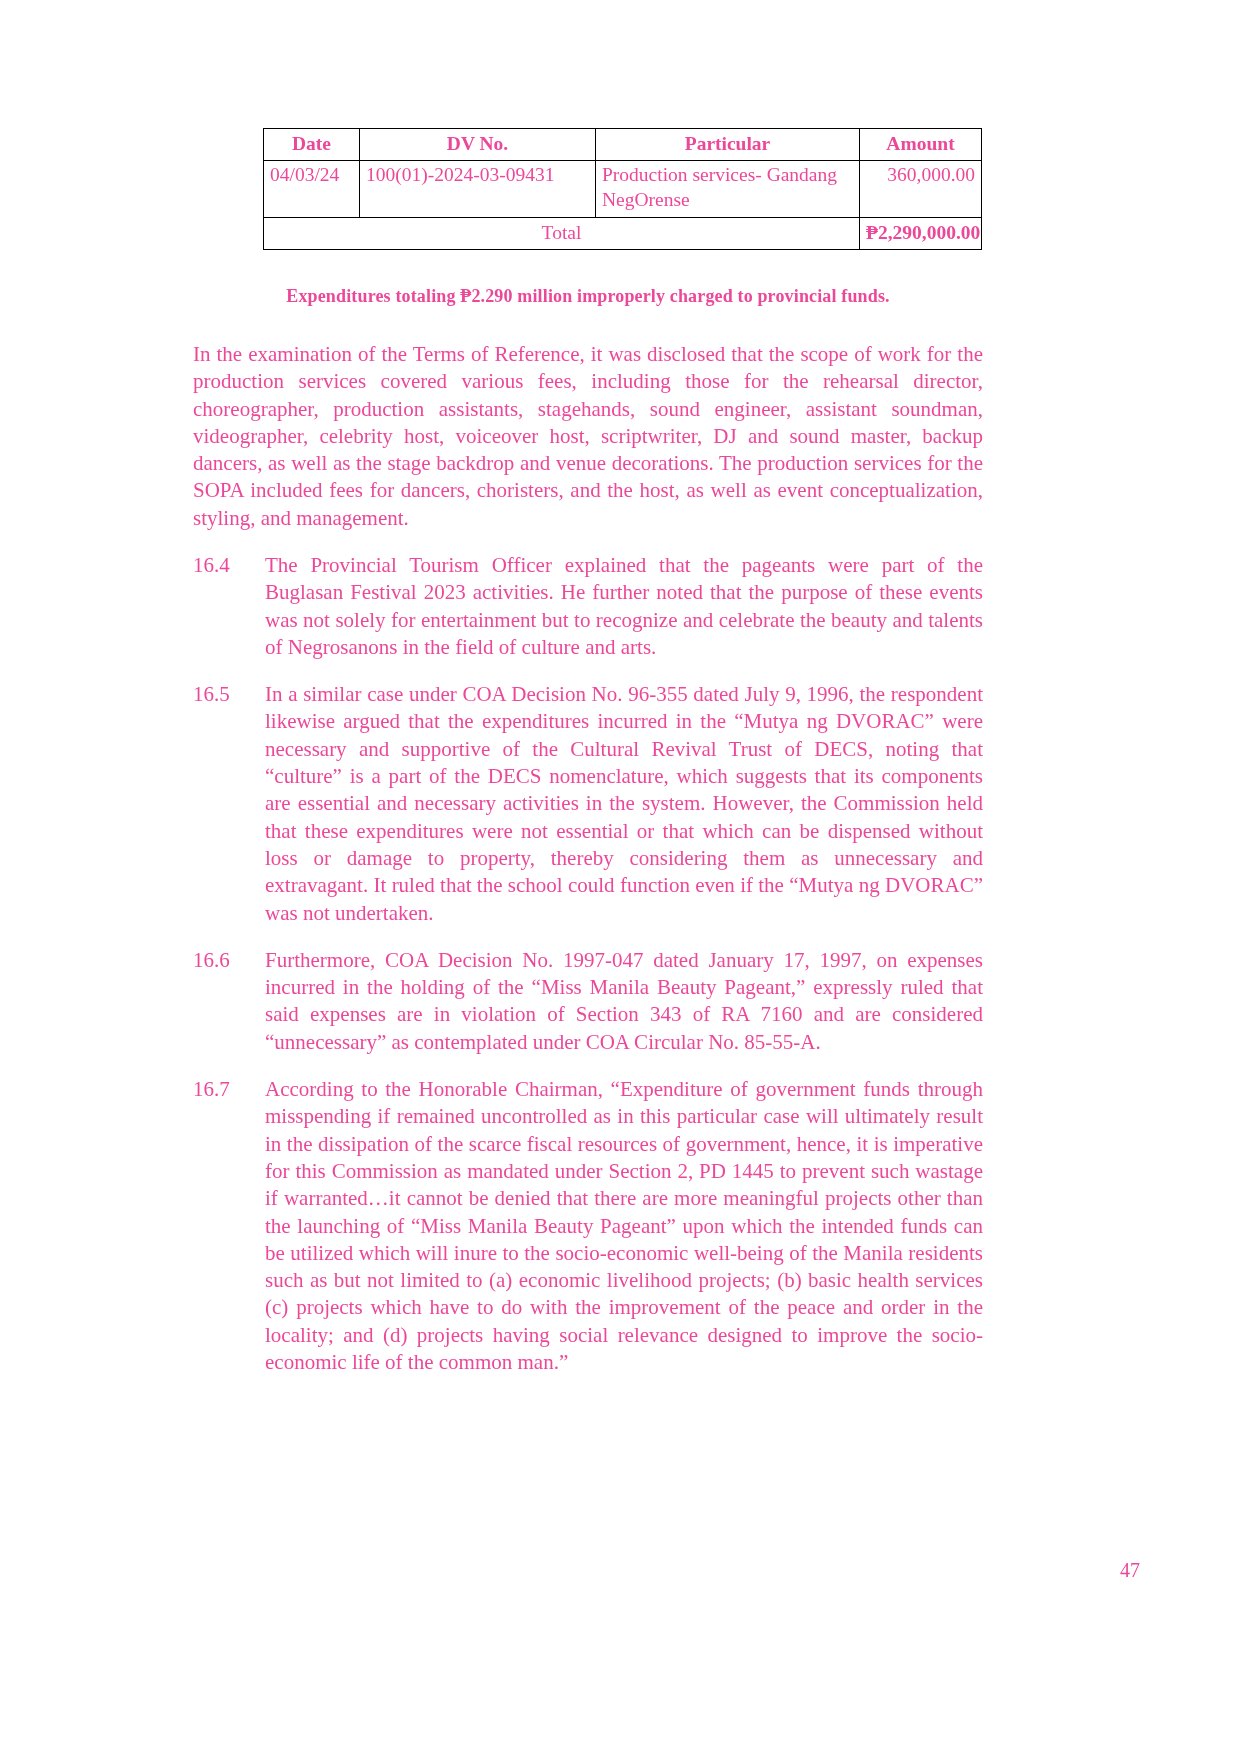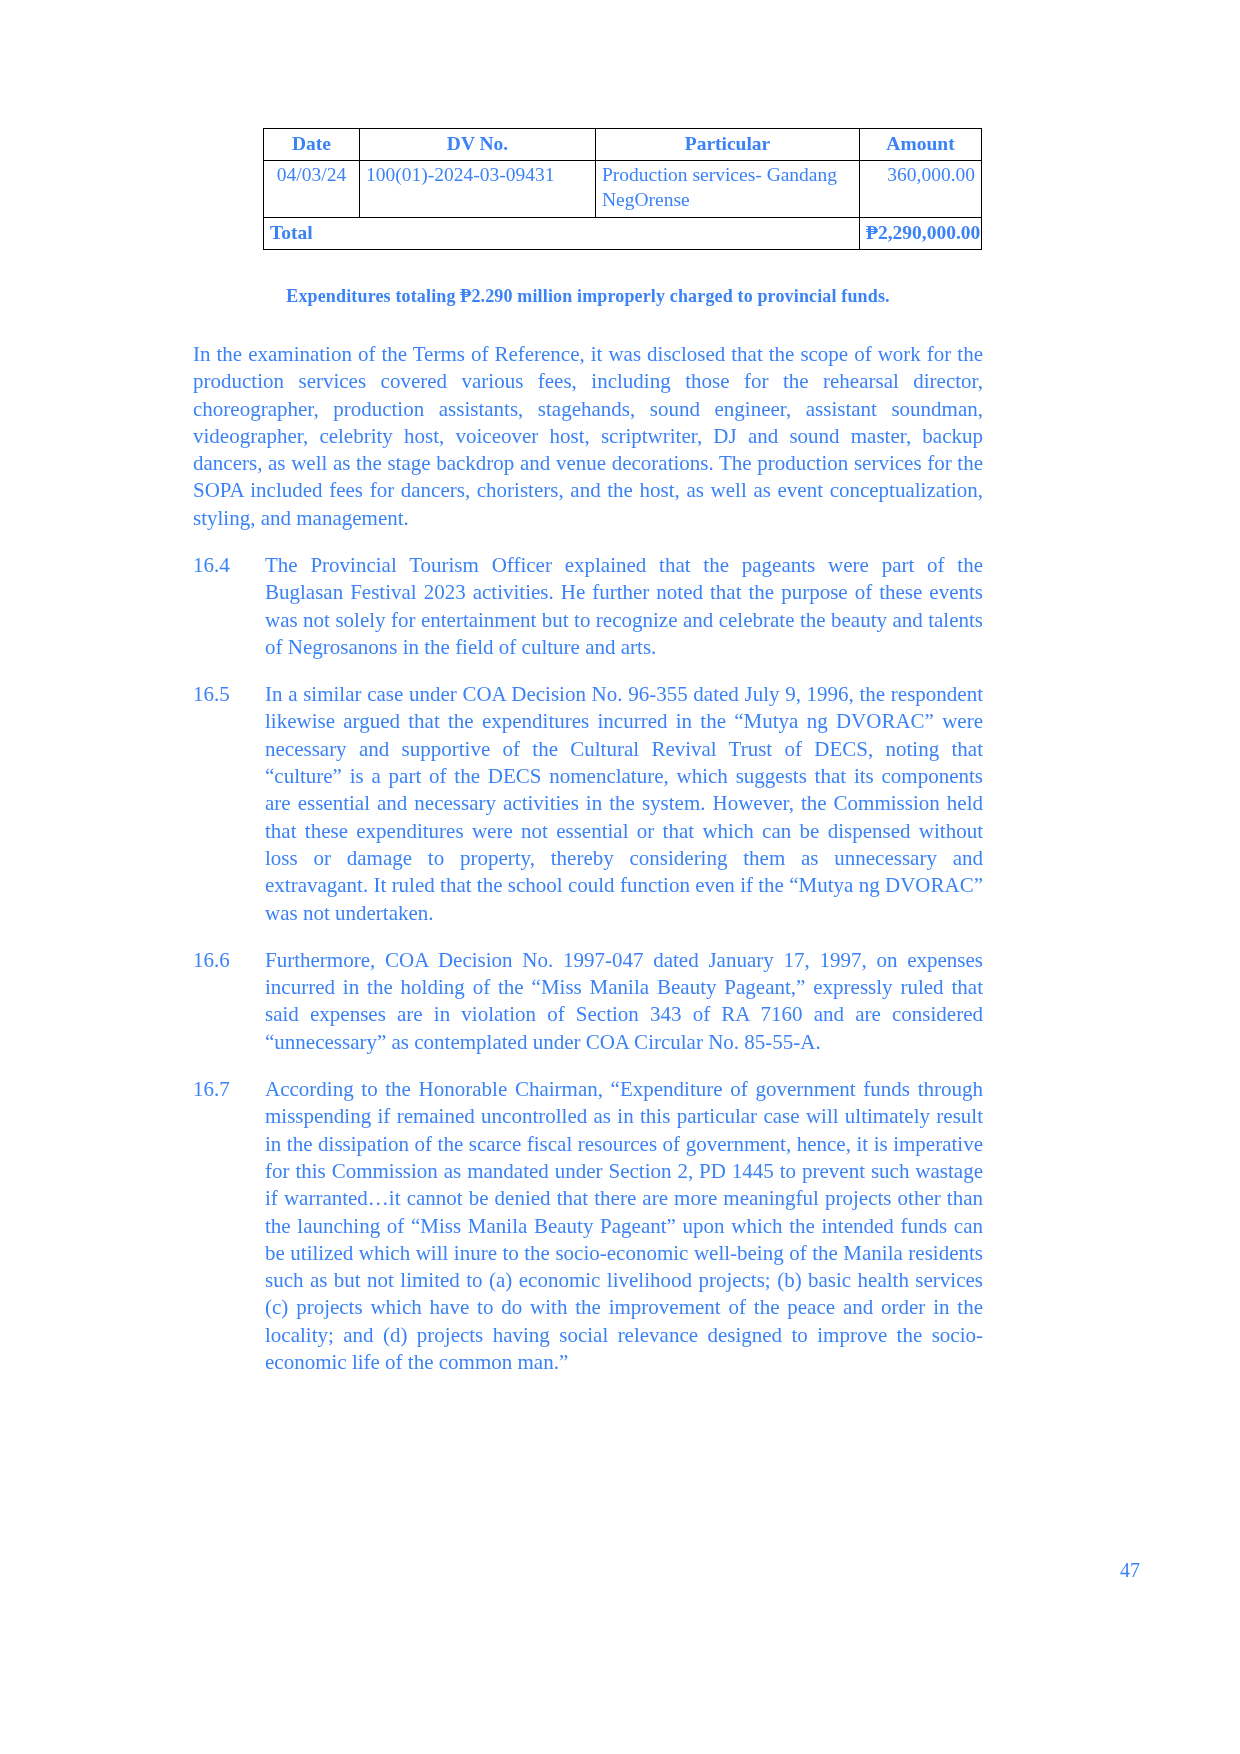--- a/index.html
+++ b/index.html
@@ -7,21 +7,21 @@
     padding: 0;
     background: #ffffff;
   }
   .page {
     position: relative;
     width: 1240px;
     height: 1754px;
     background: #ffffff;
     margin: 0 auto;
     font-family: "Liberation Serif", "DejaVu Serif", serif;
-    color: #3b82f6;
+    color: #ec4899;
     box-sizing: border-box;
   }
   .content {
     position: absolute;
     left: 193px;
     top: 128px;
     width: 790px;
   }
 
   
@@ -42,28 +42,28 @@
     text-align: center;
     font-weight: bold;
     padding-top: 3px;
     padding-bottom: 3px;
   }
   .col-date   { width: 96px; }
   .col-dv     { width: 236px; }
   .col-part   { width: 264px; }
   .col-amount { width: 122px; }
 
-  td.c-date   { text-align: center; }
+  td.c-date   { }
   td.c-dv     { text-align: left; }
   td.c-part   { text-align: left; }
   td.c-amount { text-align: right; padding-right: 10px; }
 
   tr.total-row td.total-label {
-    text-align: left;
-    font-weight: bold;
+    text-align: center;
+    font-weight: normal;
     padding-top: 3px;
     padding-bottom: 3px;
   }
   tr.total-row td.total-amount {
     text-align: center;
     font-weight: bold;
     padding-right: 6px;
     padding-top: 3px;
     padding-bottom: 3px;
   }

